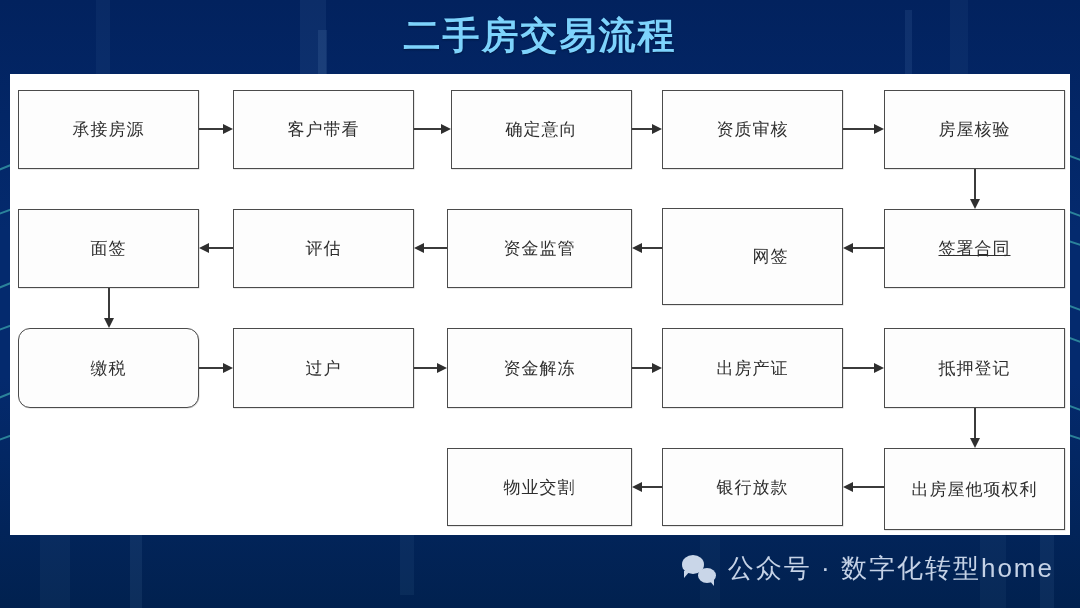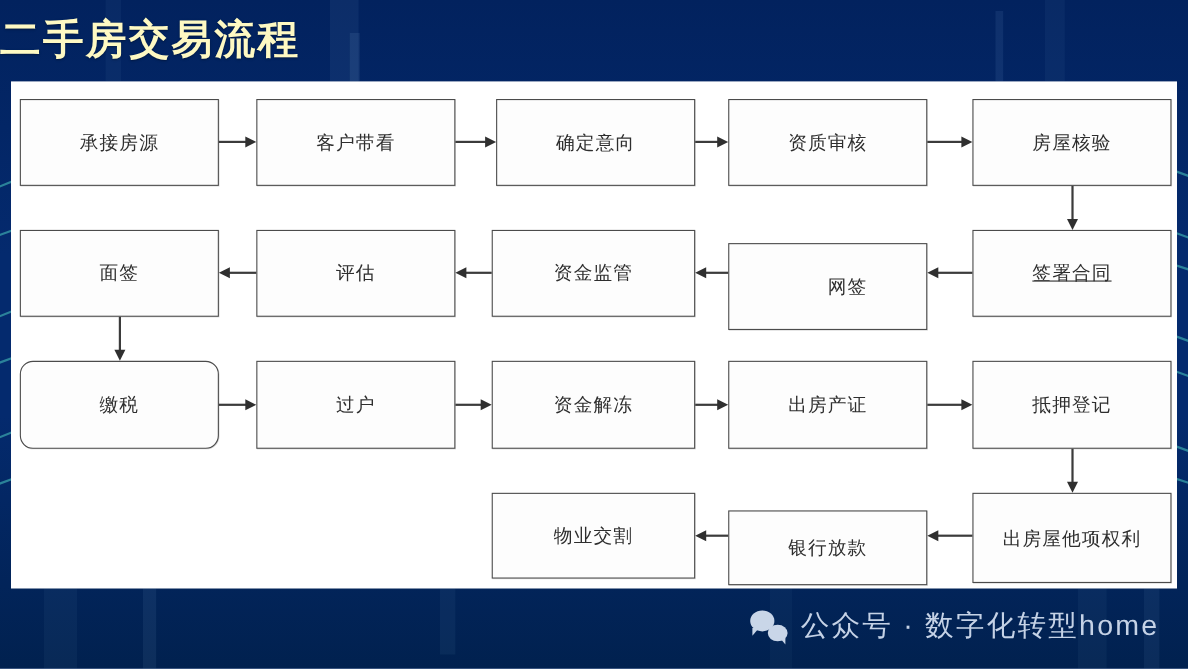--- a/index.html
+++ b/index.html
@@ -38,21 +38,22 @@
     position: absolute;
     left: 0; top: 0;
     width: 1080px;
     height: 74px;
   }
   .title {
     position: absolute;
     left: 0;
     top: 8px;
     width: 1080px;
-    color: #fef9c3;
+    text-align: center;
+    color: #7dd3fc;
     font-size: 37px;
     font-weight: bold;
     letter-spacing: 2px;
     line-height: 56px;
     text-shadow: 0 1px 2px rgba(0,0,0,0.35);
   }
   
   .panel {
     position: absolute;
     left: 10px;
@@ -236,21 +237,21 @@
         </div>
         <div class="node" style="left: 8px; top: 135px; width: 181px; height: 79px;">
           <span>面签</span>
         </div>
         <div class="node" style="left: 223px; top: 135px; width: 181px; height: 79px;">
           <span>评估</span>
         </div>
         <div class="node" style="left: 437px; top: 135px; width: 185px; height: 79px;">
           <span>资金监管</span>
         </div>
-        <div class="node" style="left: 652px; top: 147px; width: 181px; height: 79px; padding-left: 36px;">
+        <div class="node" style="left: 652px; top: 134px; width: 181px; height: 97px; padding-left: 36px;">
           <span>网签</span>
         </div>
         <div class="node" style="left: 874px; top: 135px; width: 181px; height: 79px; text-decoration: underline;">
           <span>签署合同</span>
         </div>
         <div class="node" style="left: 8px; top: 254px; width: 181px; height: 80px; border-radius: 12px;">
           <span>缴税</span>
         </div>
         <div class="node" style="left: 223px; top: 254px; width: 181px; height: 80px;">
           <span>过户</span>
@@ -260,21 +261,21 @@
         </div>
         <div class="node" style="left: 652px; top: 254px; width: 181px; height: 80px;">
           <span>出房产证</span>
         </div>
         <div class="node" style="left: 874px; top: 254px; width: 181px; height: 80px;">
           <span>抵押登记</span>
         </div>
         <div class="node" style="left: 437px; top: 374px; width: 185px; height: 78px;">
           <span>物业交割</span>
         </div>
-        <div class="node" style="left: 652px; top: 374px; width: 181px; height: 68px; margin-top: 16px;">
+        <div class="node" style="left: 652px; top: 374px; width: 181px; height: 78px;">
           <span>银行放款</span>
         </div>
         <div class="node" style="left: 874px; top: 374px; width: 181px; height: 82px;">
           <span>出房屋他项权利</span>
         </div>
         <div class="conn" style="left: 189px; top: 43px; width: 34px; height: 24px;">
           <span class="line-h"></span>
           <span class="arrow-r"></span>
         </div>
         <div class="conn" style="left: 404px; top: 43px; width: 37px; height: 24px;">

